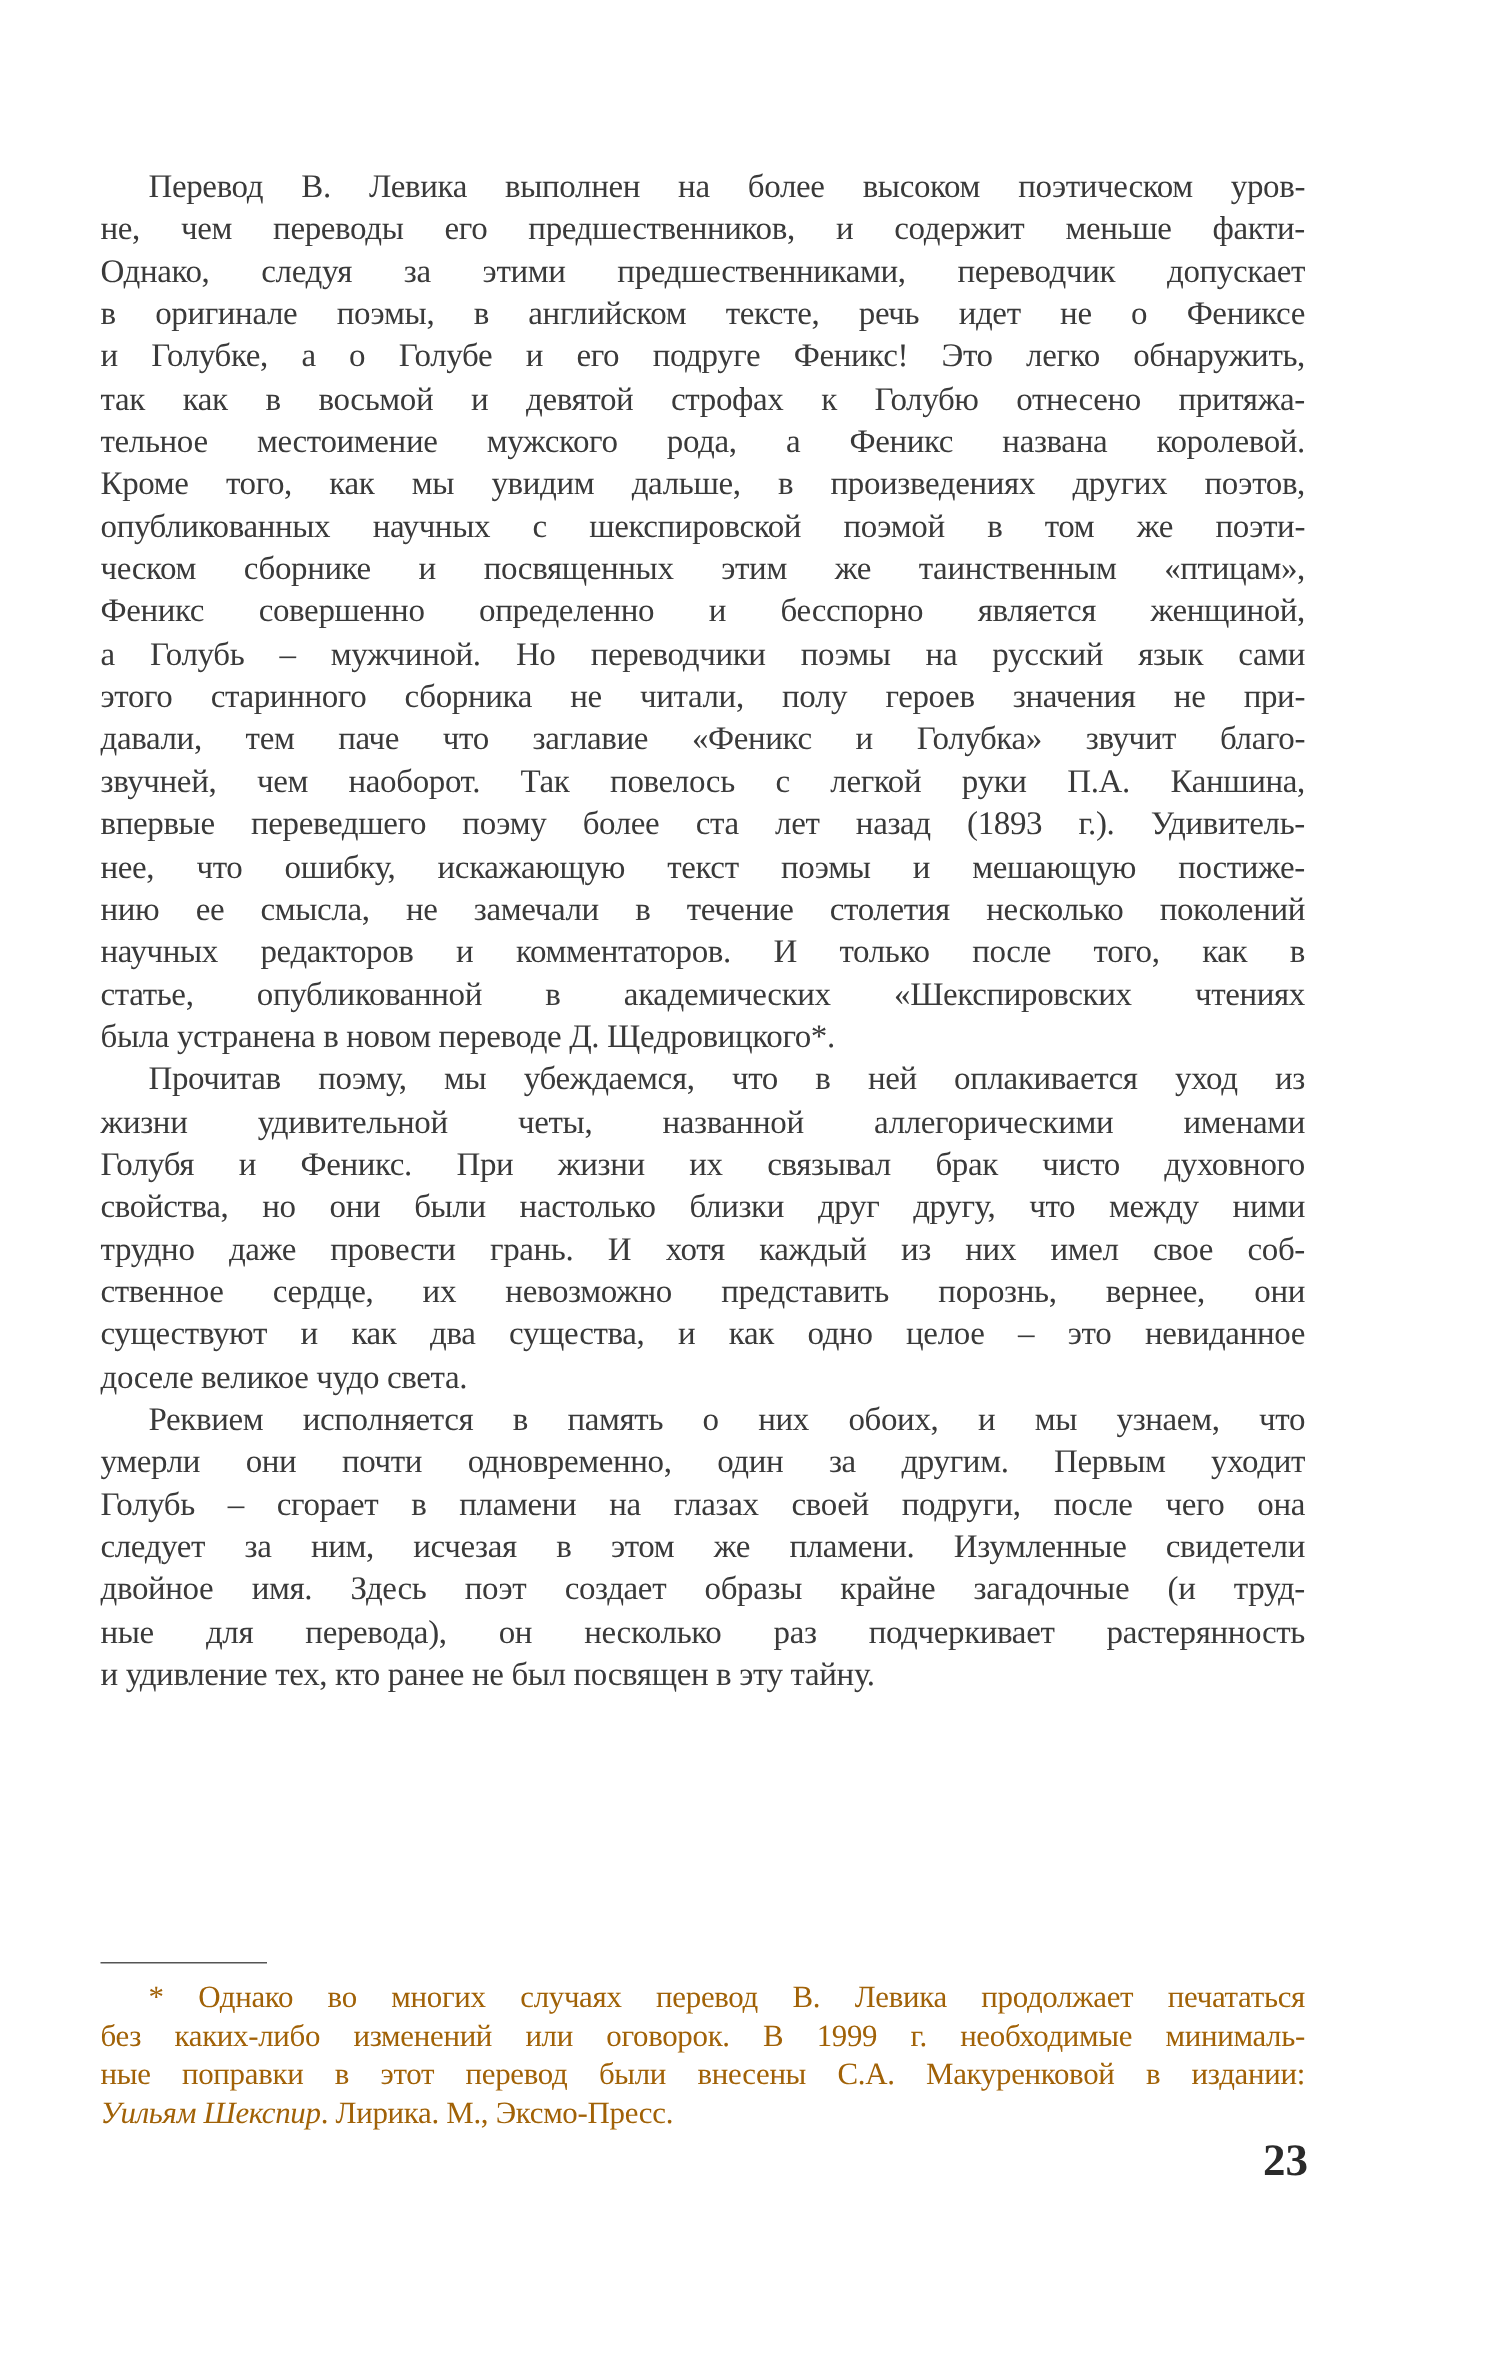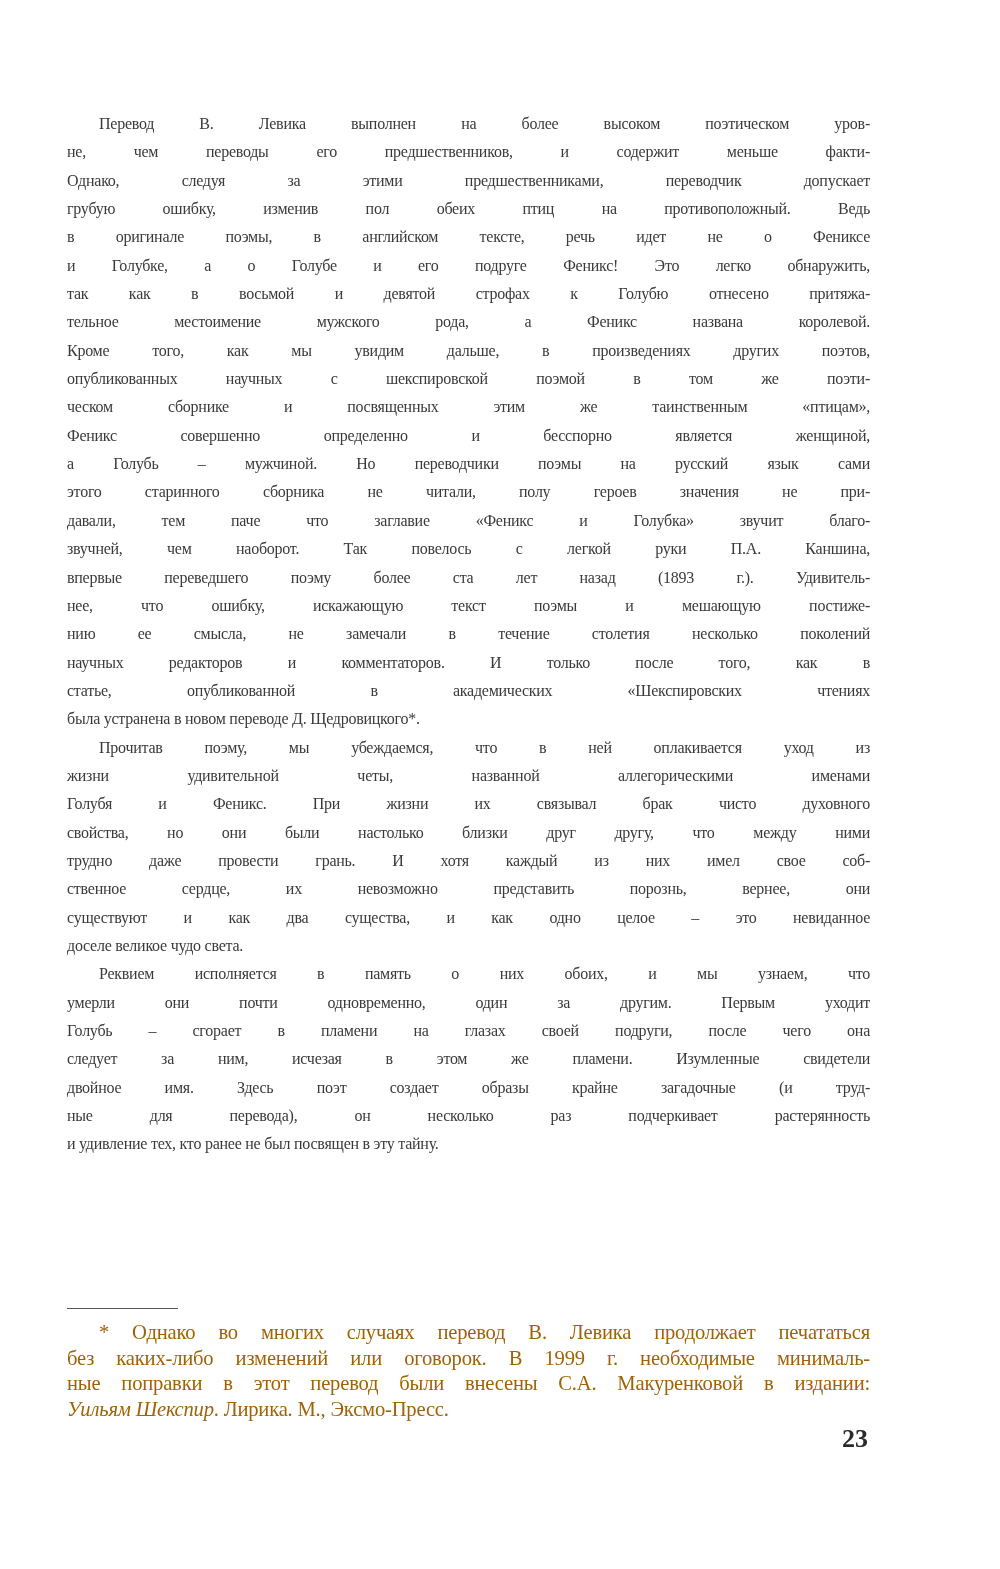--- a/index.html
+++ b/index.html
@@ -4,21 +4,21 @@
   <style>
     html, body { margin: 0; padding: 0; background: #ffffff; }
     body { width: 1000px; height: 1569px; position: relative; overflow: hidden; }
     .page {
       position: absolute; left: 67px; top: 110px; width: 803px;
       font-family: "Liberation Serif", "DejaVu Serif", serif;
       color: #3a3a3a;
     }
     .body-line {
       display: block; height: 28.35px; line-height: 28.35px;
-      font-size: 16px; white-space: nowrap;
+      font-size: 22px; white-space: nowrap;
       text-align: justify; text-align-last: justify;
       letter-spacing: -0.25px;
     }
     .body-line.first { text-indent: 32px; }
     .body-line.last { text-align-last: left; }
     .rule {
       position: absolute; left: 67px; top: 1308px; width: 111px; height: 0;
       border-top: 1.3px solid #555;
     }
     .footnotes {
@@ -29,32 +29,31 @@
       display: block; height: 25.5px; line-height: 25.5px;
       font-size: 20.6px; white-space: nowrap;
       text-align: justify; text-align-last: justify; letter-spacing: -0.2px;
     }
     .fn-line.first { text-indent: 32px; }
     .fn-line.last { text-align-last: left; }
     .italic { font-style: italic; }
     .page-number {
       position: absolute; left: 842px; top: 1424px;
       font-family: "Liberation Serif", "DejaVu Serif", serif;
-      font-weight: bold; font-size: 26px; color: #2a2a2a;
+      font-weight: bold; font-size: 30px; color: #2a2a2a;
     }
   </style>
 </head>
 <body>
 
 <div class="page">
   <div>
     <span class="body-line first">Перевод В. Левика выполнен на более высоком поэтическом уров-</span>
     <span class="body-line">не, чем переводы его предшественников, и содержит меньше факти-</span>
     <span class="body-line">Однако, следуя за этими предшественниками, переводчик допускает</span>
-    <span class="body-line">грубую ошибку, изменив пол обеих птиц на противоположный. Ведь</span>
     <span class="body-line">в оригинале поэмы, в английском тексте, речь идет не о Фениксе</span>
     <span class="body-line">и Голубке, а о Голубе и его подруге Феникс! Это легко обнаружить,</span>
     <span class="body-line">так как в восьмой и девятой строфах к Голубю отнесено притяжа-</span>
     <span class="body-line">тельное местоимение мужского рода, а Феникс названа королевой.</span>
     <span class="body-line">Кроме того, как мы увидим дальше, в произведениях других поэтов,</span>
     <span class="body-line">опубликованных научных с шекспировской поэмой в том же поэти-</span>
     <span class="body-line">ческом сборнике и посвященных этим же таинственным «птицам»,</span>
     <span class="body-line">Феникс совершенно определенно и бесспорно является женщиной,</span>
     <span class="body-line">а Голубь – мужчиной. Но переводчики поэмы на русский язык сами</span>
     <span class="body-line">этого старинного сборника не читали, полу героев значения не при-</span>

